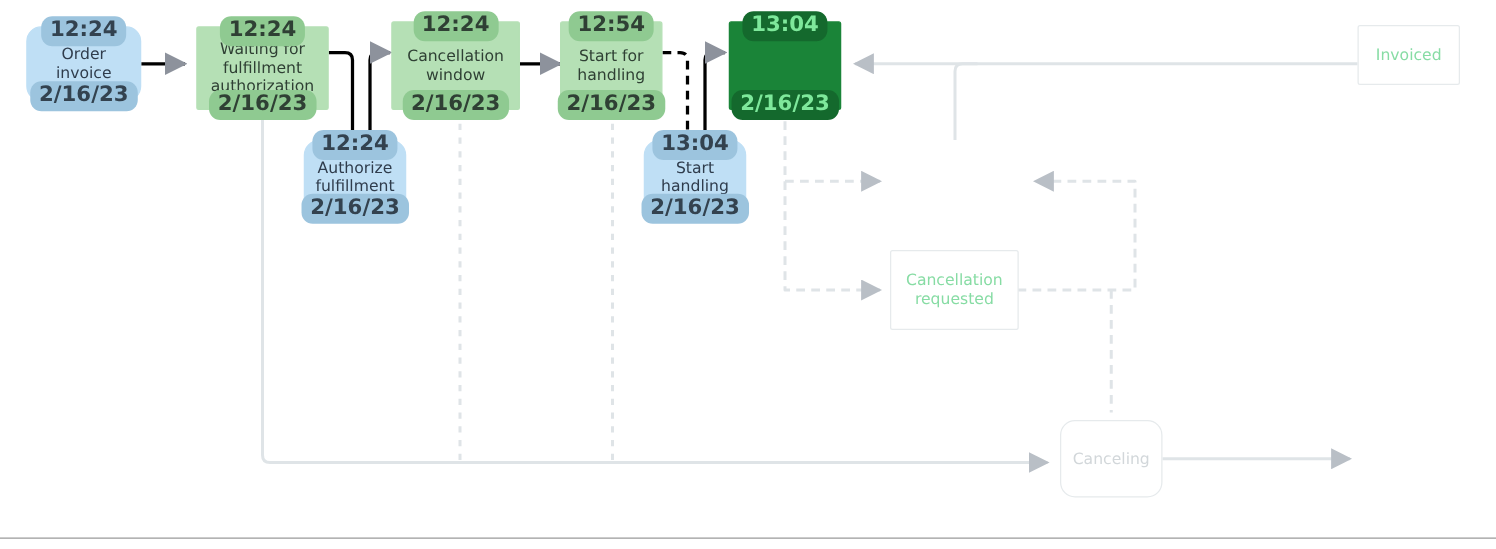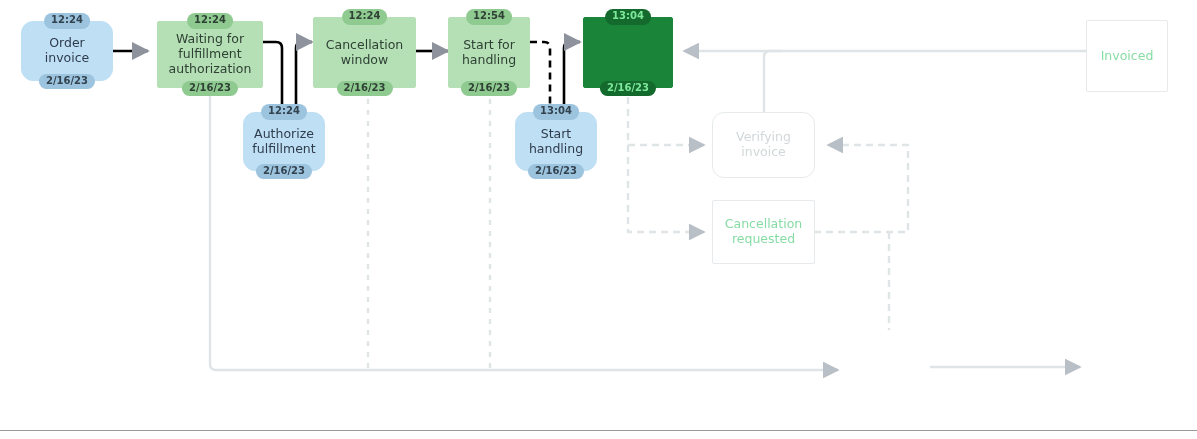--- a/index.html
+++ b/index.html
@@ -66,21 +66,21 @@
   }
   .node.ghost-square.greentext,.node.ghost-round.greentext{color:#87dca4;}
 
   
   .badge{
     position:absolute;
     left:50%;
     transform:translateX(-50%);
     padding:1px 7px 2px 7px;
     border-radius:9px;
-    font-size:10px;
+    font-size:17px;
     font-weight:bold;
     white-space:nowrap;
     z-index:6;
     line-height:1.25;
   }
   .badge.top{top:-9px;}
   .badge.bottom{bottom:-9px;}
   .badge.blue{background:#9cc4de;color:#33424f;}
   .badge.green{background:#8fca91;color:#2f4034;}
   .badge.active{background:#14692d;color:#7ee89b;}
@@ -176,28 +176,28 @@
     <span class="badge blue top">13:04</span>
     <span class="label">Start handling</span>
     <span class="badge blue bottom">2/16/23</span>
   </div>
 
   <div class="node active" style="left:583px;top:17px;width:90px;height:71px;">
     <span class="badge active top">13:04</span>
     <span class="badge active bottom">2/16/23</span>
   </div>
 
-  <div class="node ghost-square greentext" style="left:1086px;top:20px;width:82px;height:72px;">
+  <div class="node ghost-square greentext" style="left:1086px;top:20px;width:82px;height:48px;">
     <span class="label">Invoiced</span>
   </div>
 
-  <div class="node ghost-round" style="left:712px;top:112px;width:103px;height:66px;">
-    <span class="label">Verifying invoice</span>
-  </div>
 
   <div class="node ghost-square greentext" style="left:712px;top:200px;width:103px;height:64px;">
     <span class="label">Cancellation requested</span>
   </div>
 
+  <div class="node ghost-round" style="left:848px;top:336px;width:82px;height:62px;">
+    <span class="label">Canceling</span>
+  </div>
 
 
   <div id="footer-divider"></div>
 </div>
 
 </body></html>

